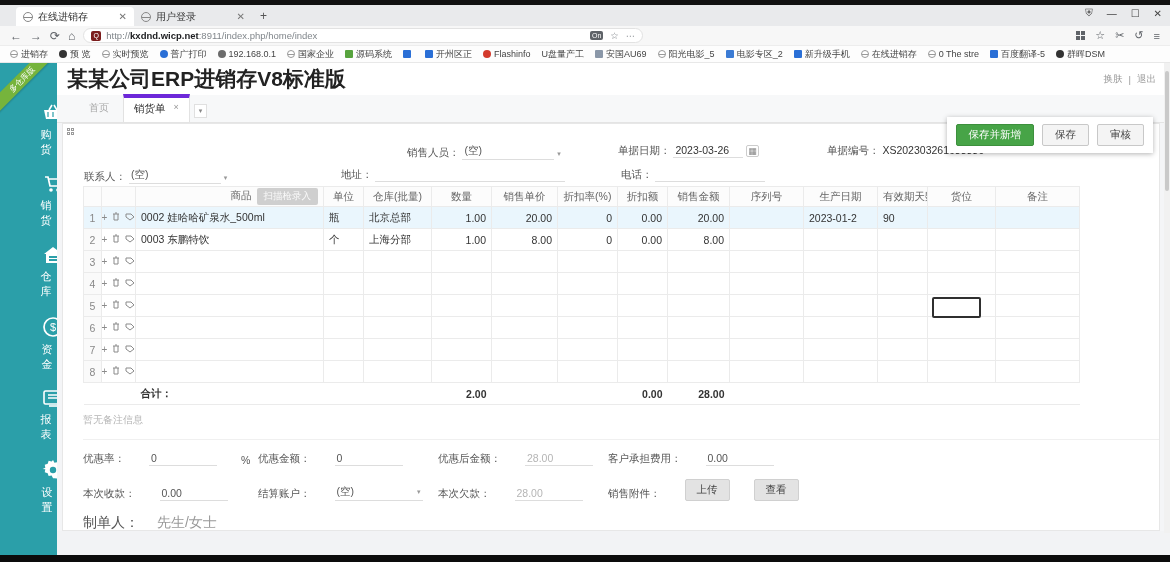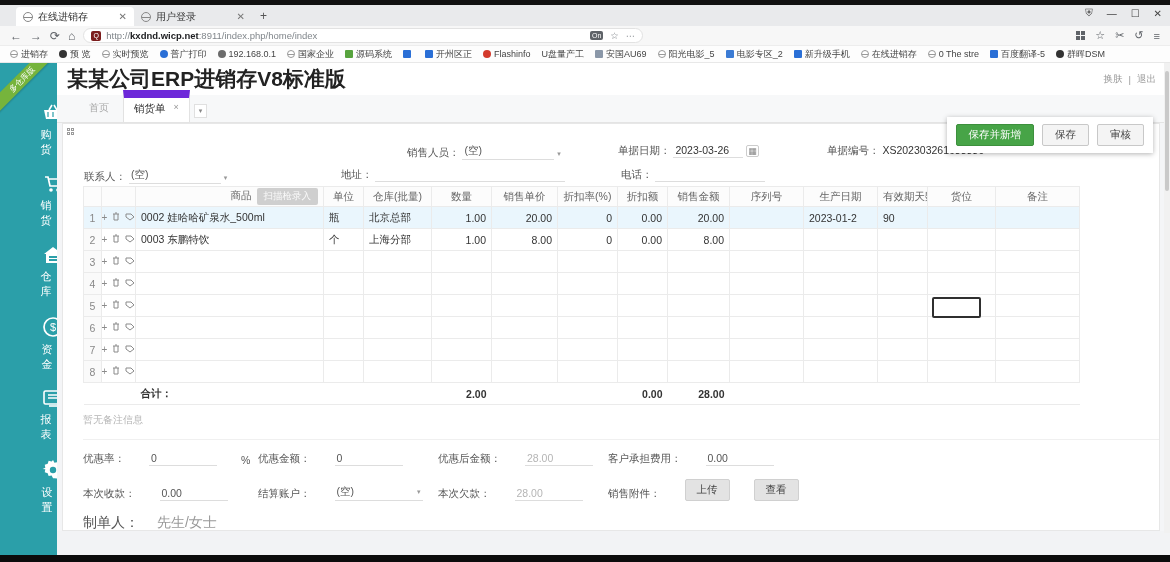--- a/index.html
+++ b/index.html
@@ -46,21 +46,21 @@
   .navitem svg { display:block; }
   .navlabel { font-size:11px; letter-spacing:1px; display:flex; align-items:center; gap:2px; }
   .navlabel .arr { font-size:8px; opacity:.75; }
 
   .main { flex:1; background:#f4f5f7; display:flex; flex-direction:column; position:relative; }
   .appheader { height:32px; background:#fff; display:flex; align-items:center; padding:0 14px 0 10px; }
   .apptitle { font-size:21px; font-weight:bold; color:#222; }
   .headlinks { margin-left:auto; font-size:9.5px; color:#999; display:flex; gap:6px; align-items:center; }
   .apptabs { height:28px; background:#f7f8f9; border-bottom:1px solid #e4e4e4; display:flex; align-items:flex-end; padding-left:18px; }
   .ptab-home { font-size:10px; color:#aaa; padding:0 14px 7px; }
-  .ptab { background:#fff; border:1px solid #e2e2e2; border-bottom:none; border-top:8px solid #6d28d9; font-size:10.5px; color:#333; padding:4px 10px 6px; display:flex; gap:8px; align-items:flex-start; }
+  .ptab { background:#fff; border:1px solid #e2e2e2; border-bottom:none; border-top:4px solid #6d28d9; font-size:10.5px; color:#333; padding:4px 10px 6px; display:flex; gap:8px; align-items:flex-start; }
   .ptab .x { color:#999; font-size:9px; }
   .ptab-caret { font-size:7px; color:#888; border:1px solid #e0e0e0; background:#fff; padding:2px 4px; margin-left:4px; margin-bottom:4px; }
 
   
   .panel { position:relative; background:#fff; border:1px solid #e7e7e7; margin:0 10px 0 5px; height:408px; }
   .corner-grid { position:absolute; left:4px; top:4px; display:grid; grid-template-columns:3px 3px; grid-gap:1px; }
   .corner-grid span { width:3px; height:3px; border:1px solid #9a9a9a; }
   .fld { position:absolute; font-size:10.5px; color:#555; white-space:nowrap; }
   .fld .val { color:#333; }
   .uline { display:inline-block; border-bottom:1px solid #ddd; padding:0 2px 1px; min-height:12px; vertical-align:bottom; }

